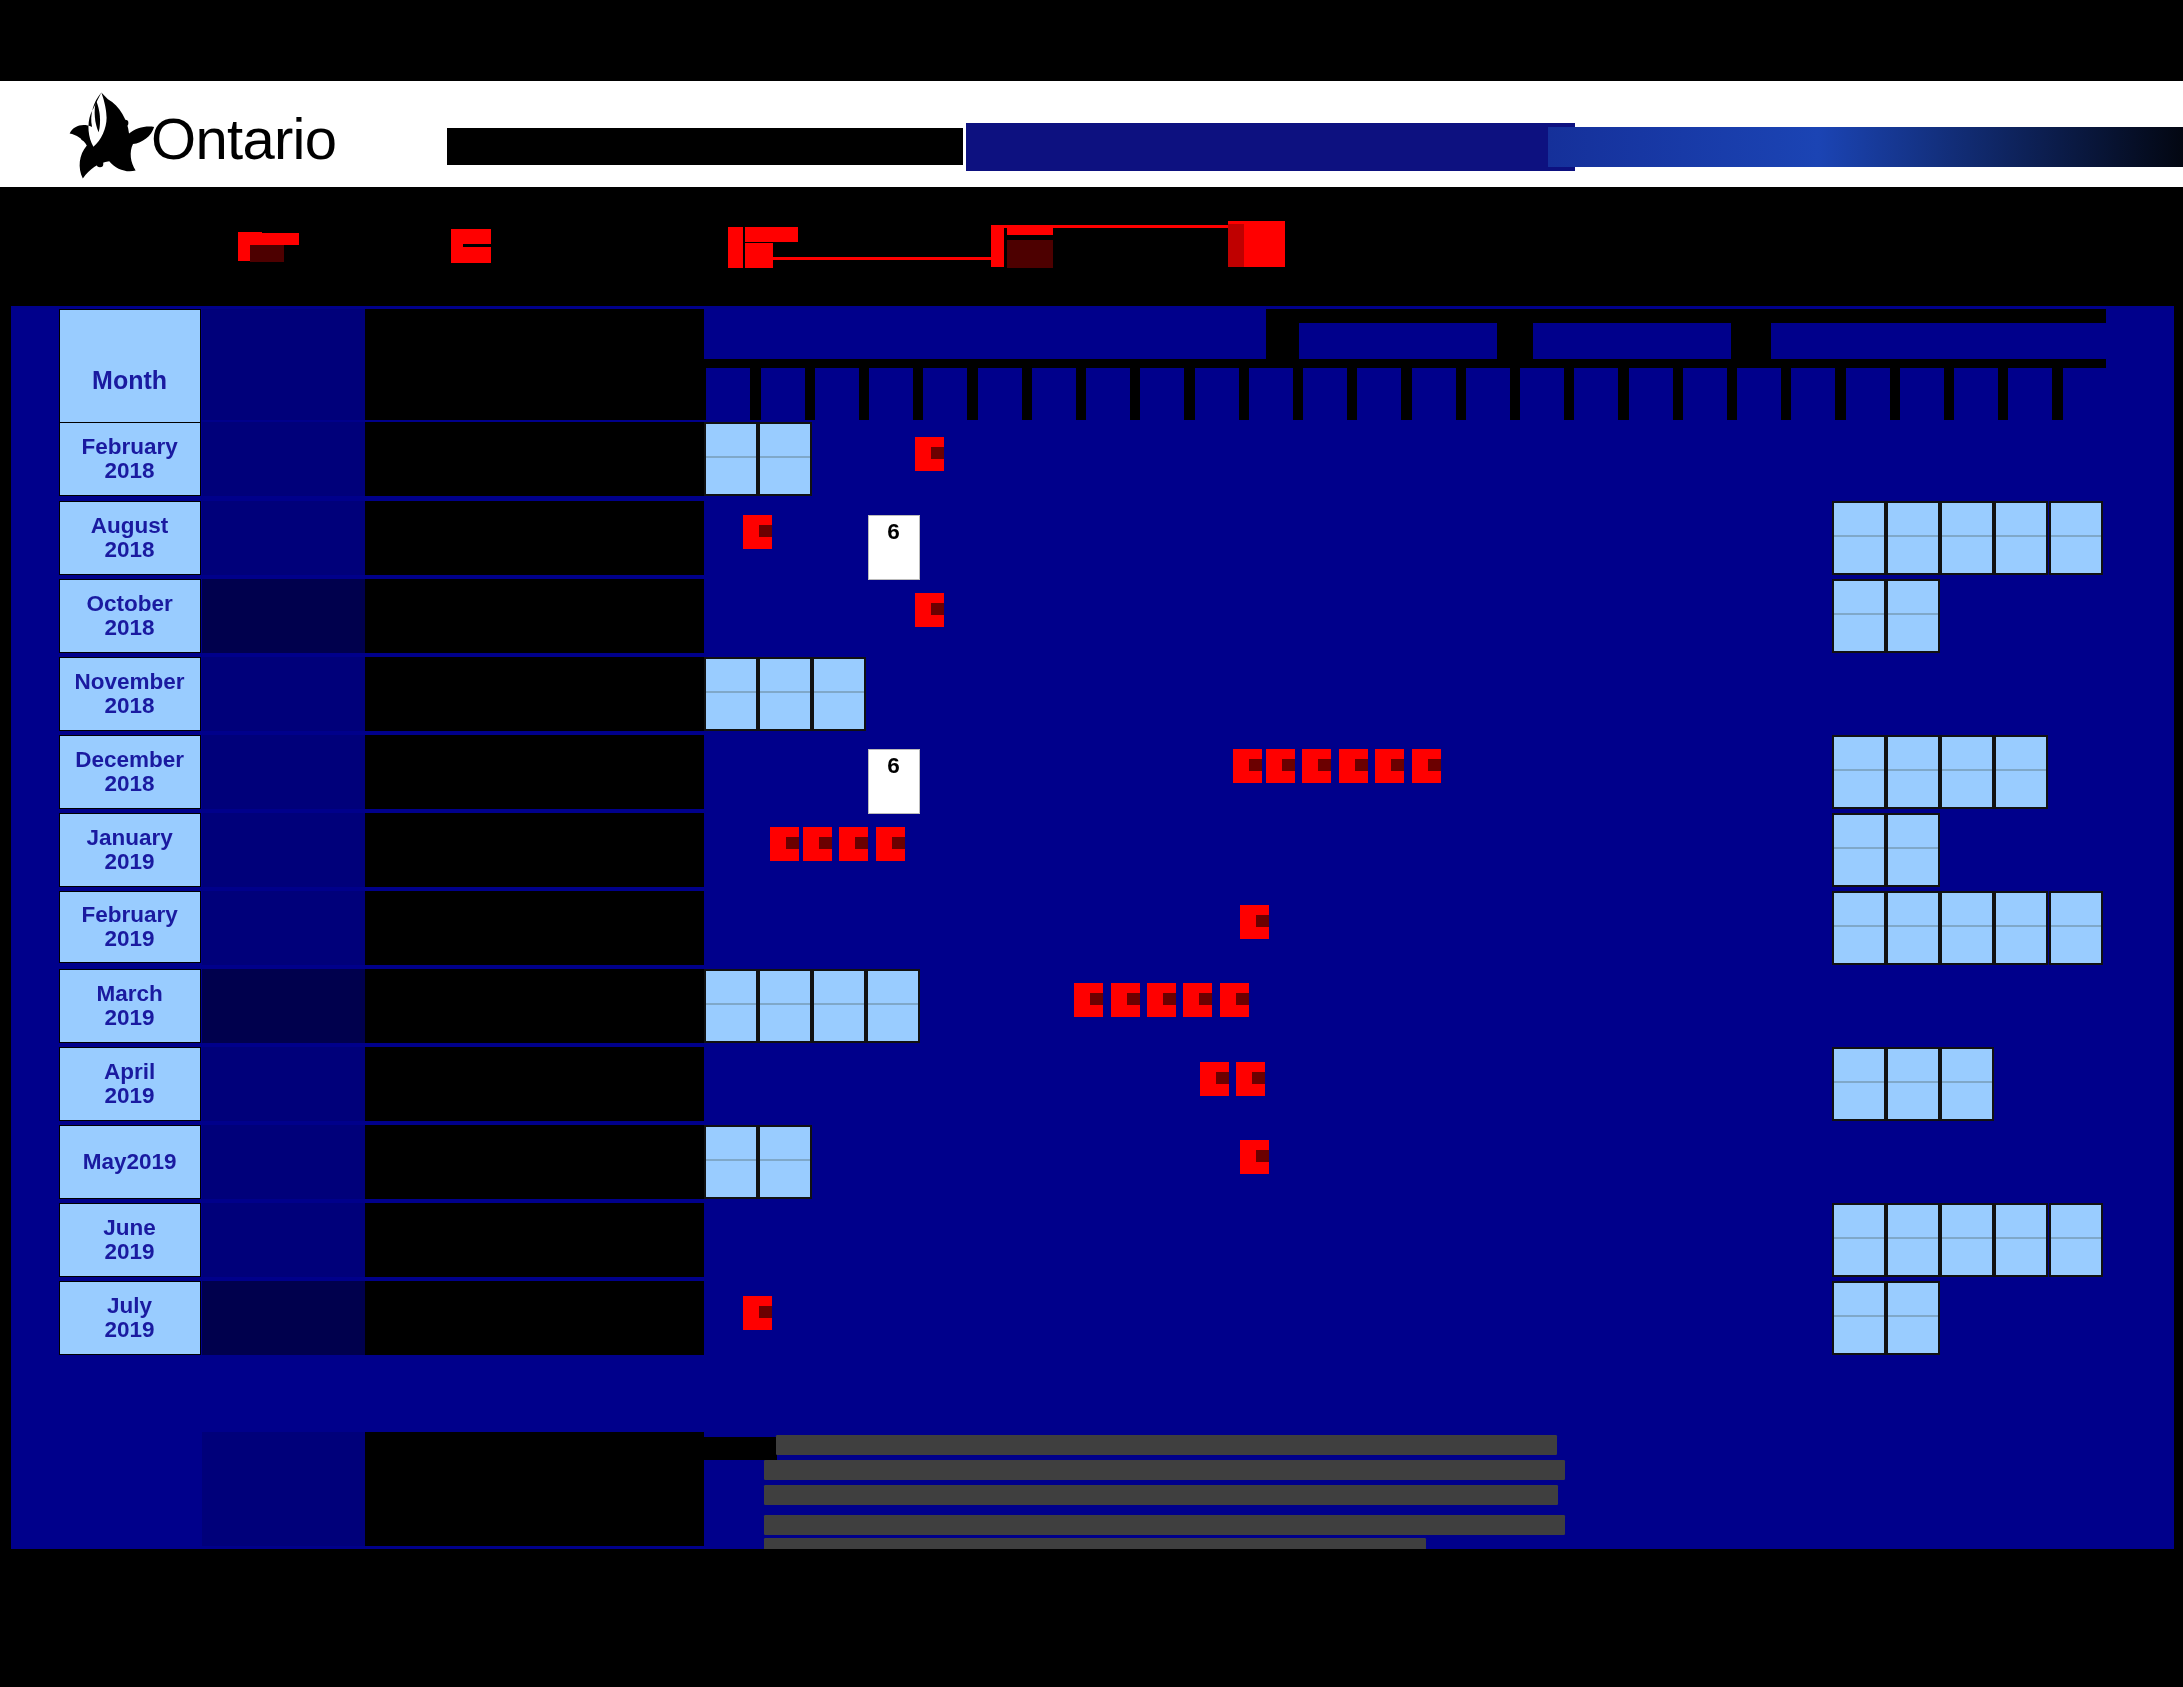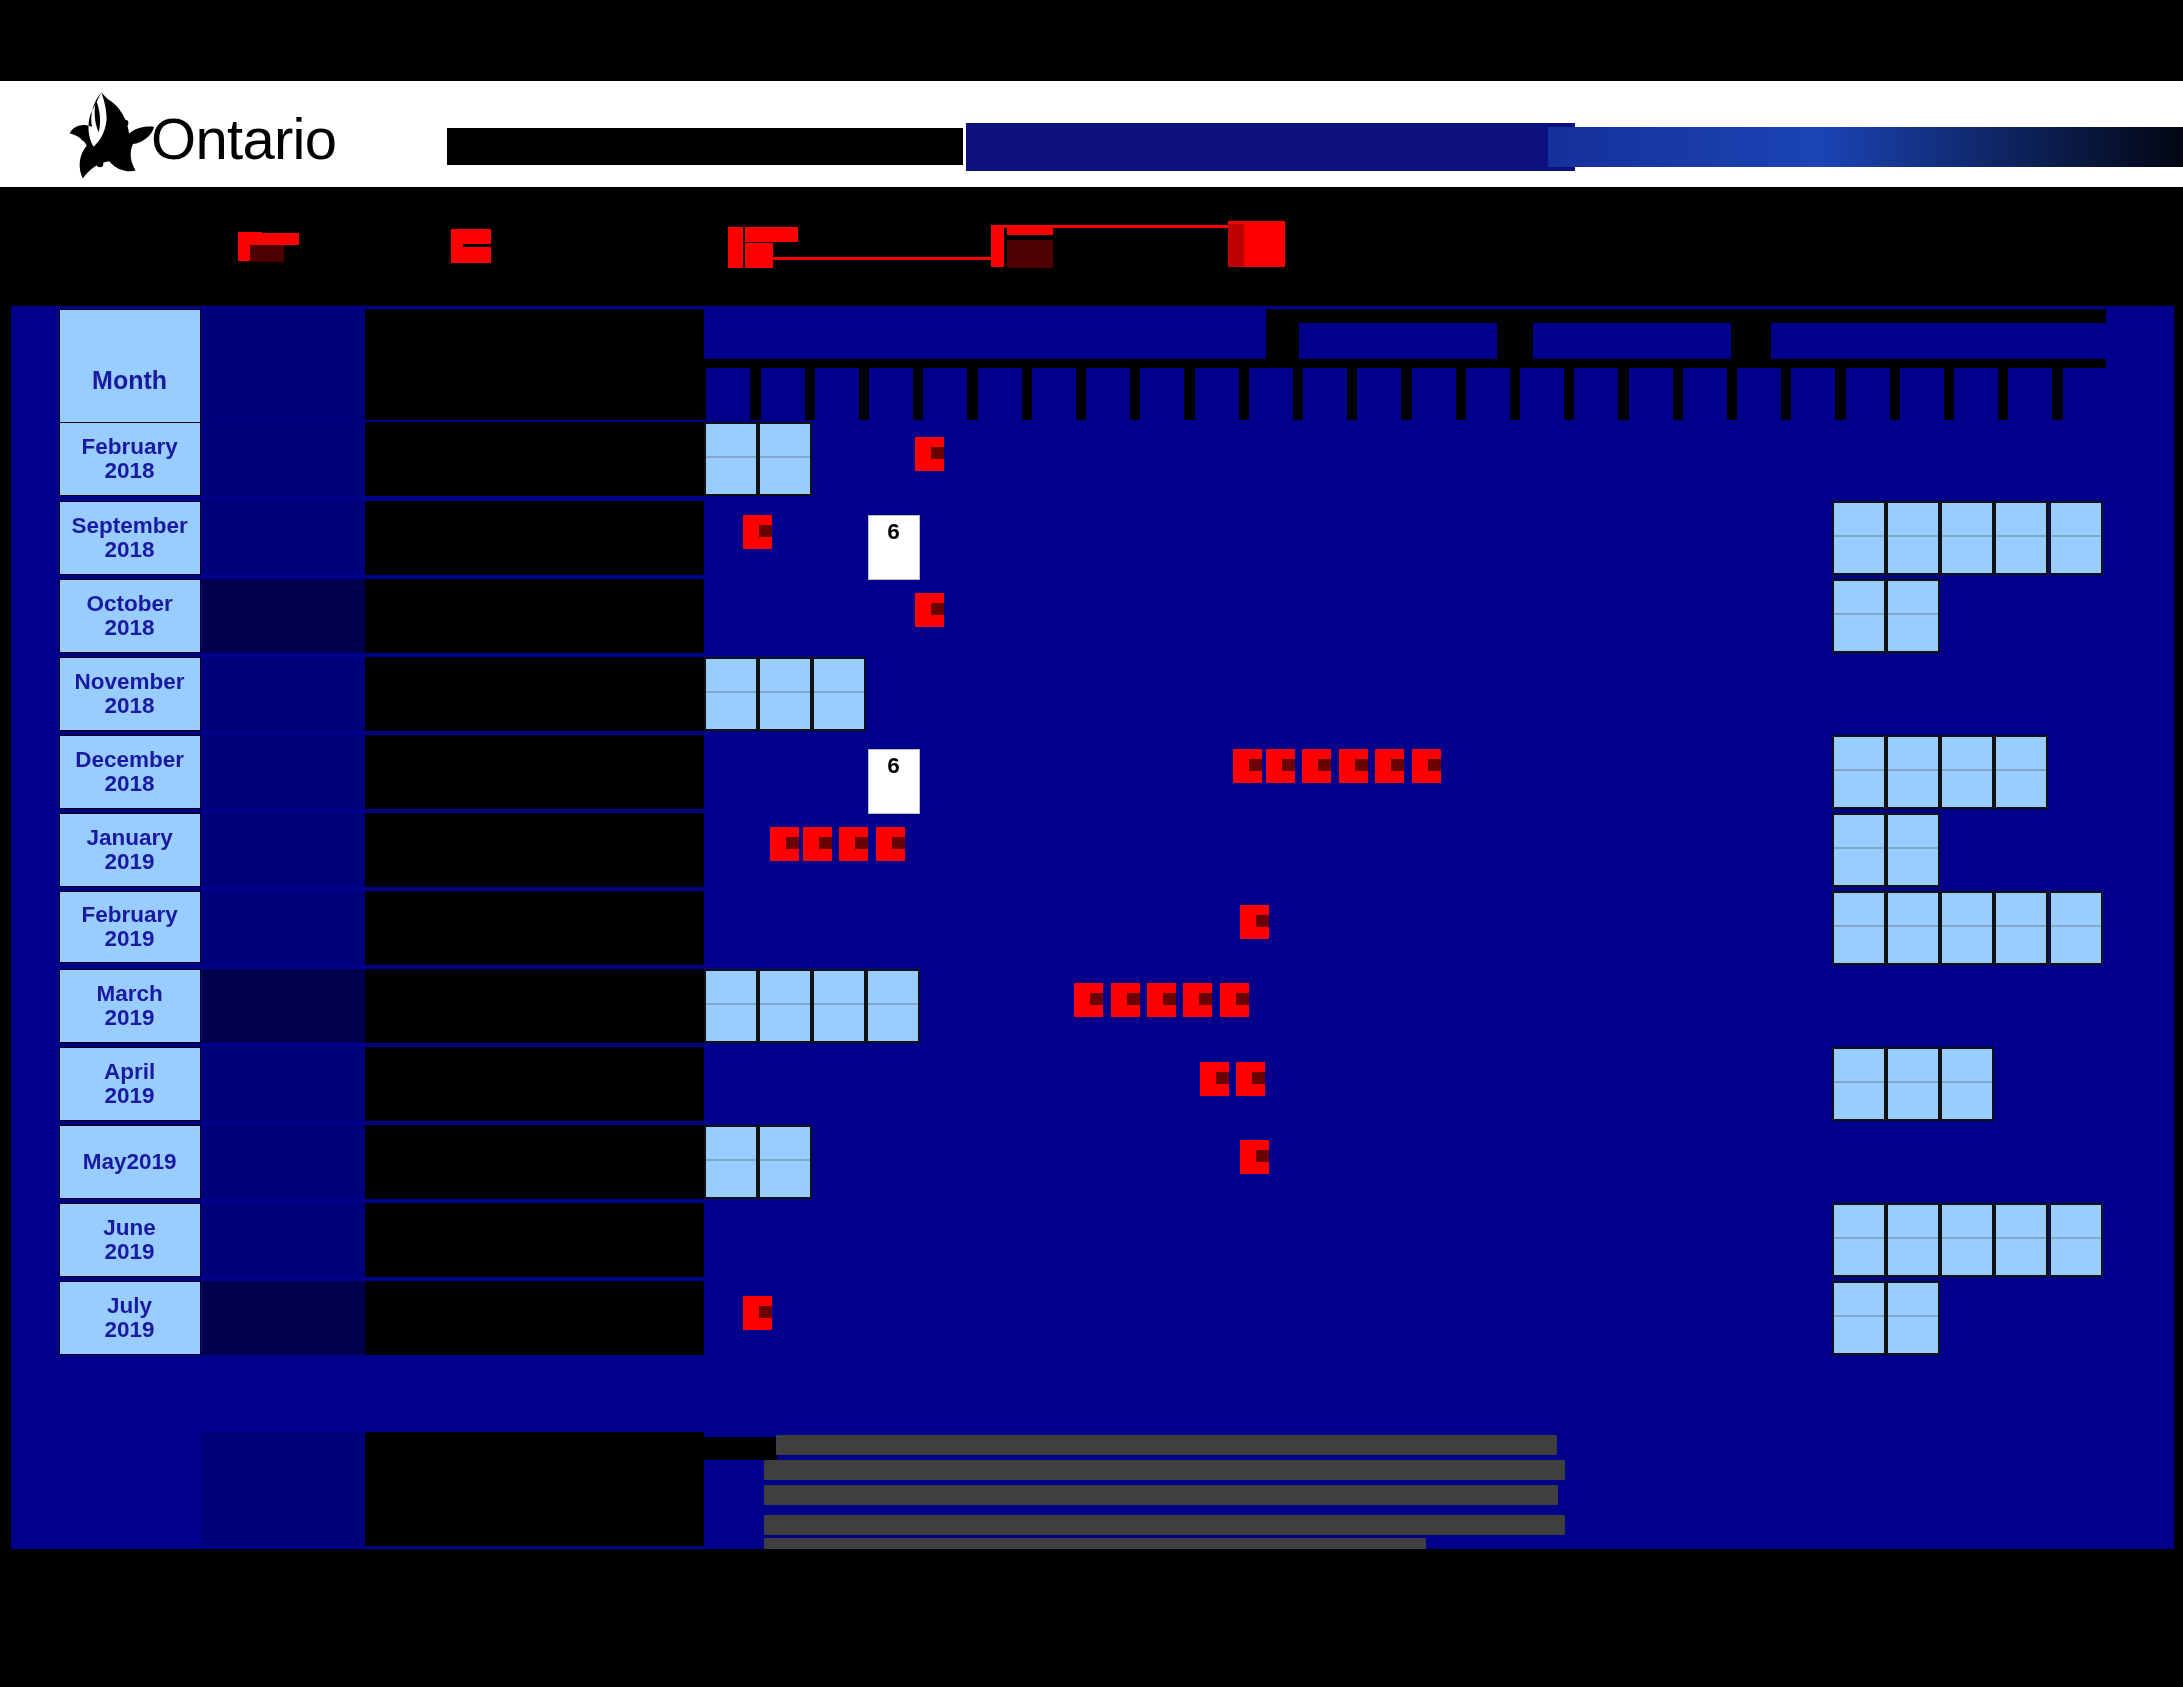--- a/index.html
+++ b/index.html
@@ -165,21 +165,21 @@
         <span>2018</span>
       </div>
       <div class="col2" style="top: 116px; height: 74px;"></div>
       <div class="col3" style="top: 116px; height: 74px;"></div>
       <div class="bluecellgrid" style="left: 693px; top: 116px; width: 54px; height: 74px;"></div>
       <div class="bluecellgrid" style="left: 747px; top: 116px; width: 54px; height: 74px;"></div>
       <div class="redcell" style="left: 904px; top: 131px; width: 29px; height: 34px;">
         <span class="dk"></span>
       </div>
       <div class="cellblue monthcell" style="top: 195px; height: 74px; font-size: 22.5px; flex-direction: column;">
-        <span>September</span>
+        <span>August</span>
         <span>2018</span>
       </div>
       <div class="col2" style="top: 195px; height: 74px;"></div>
       <div class="col3" style="top: 195px; height: 74px;"></div>
       <div class="bluecellgrid" style="left: 1821px; top: 195px; width: 54px; height: 74px;"></div>
       <div class="bluecellgrid" style="left: 1875px; top: 195px; width: 54px; height: 74px;"></div>
       <div class="bluecellgrid" style="left: 1929px; top: 195px; width: 54px; height: 74px;"></div>
       <div class="bluecellgrid" style="left: 1983px; top: 195px; width: 54px; height: 74px;"></div>
       <div class="bluecellgrid" style="left: 2038px; top: 195px; width: 54px; height: 74px;"></div>
       <div class="redcell" style="left: 732px; top: 209px; width: 29px; height: 34px;">

